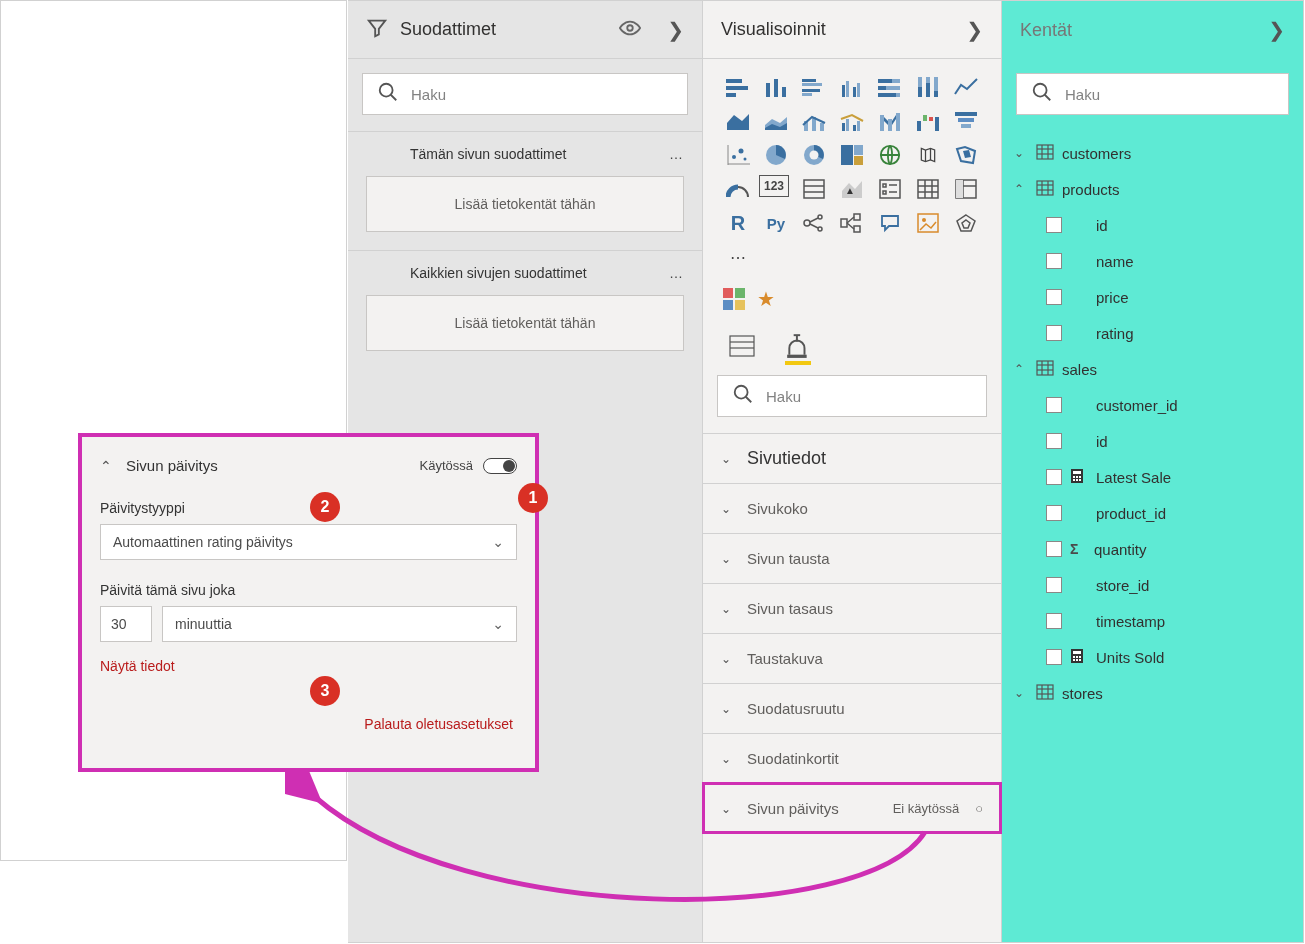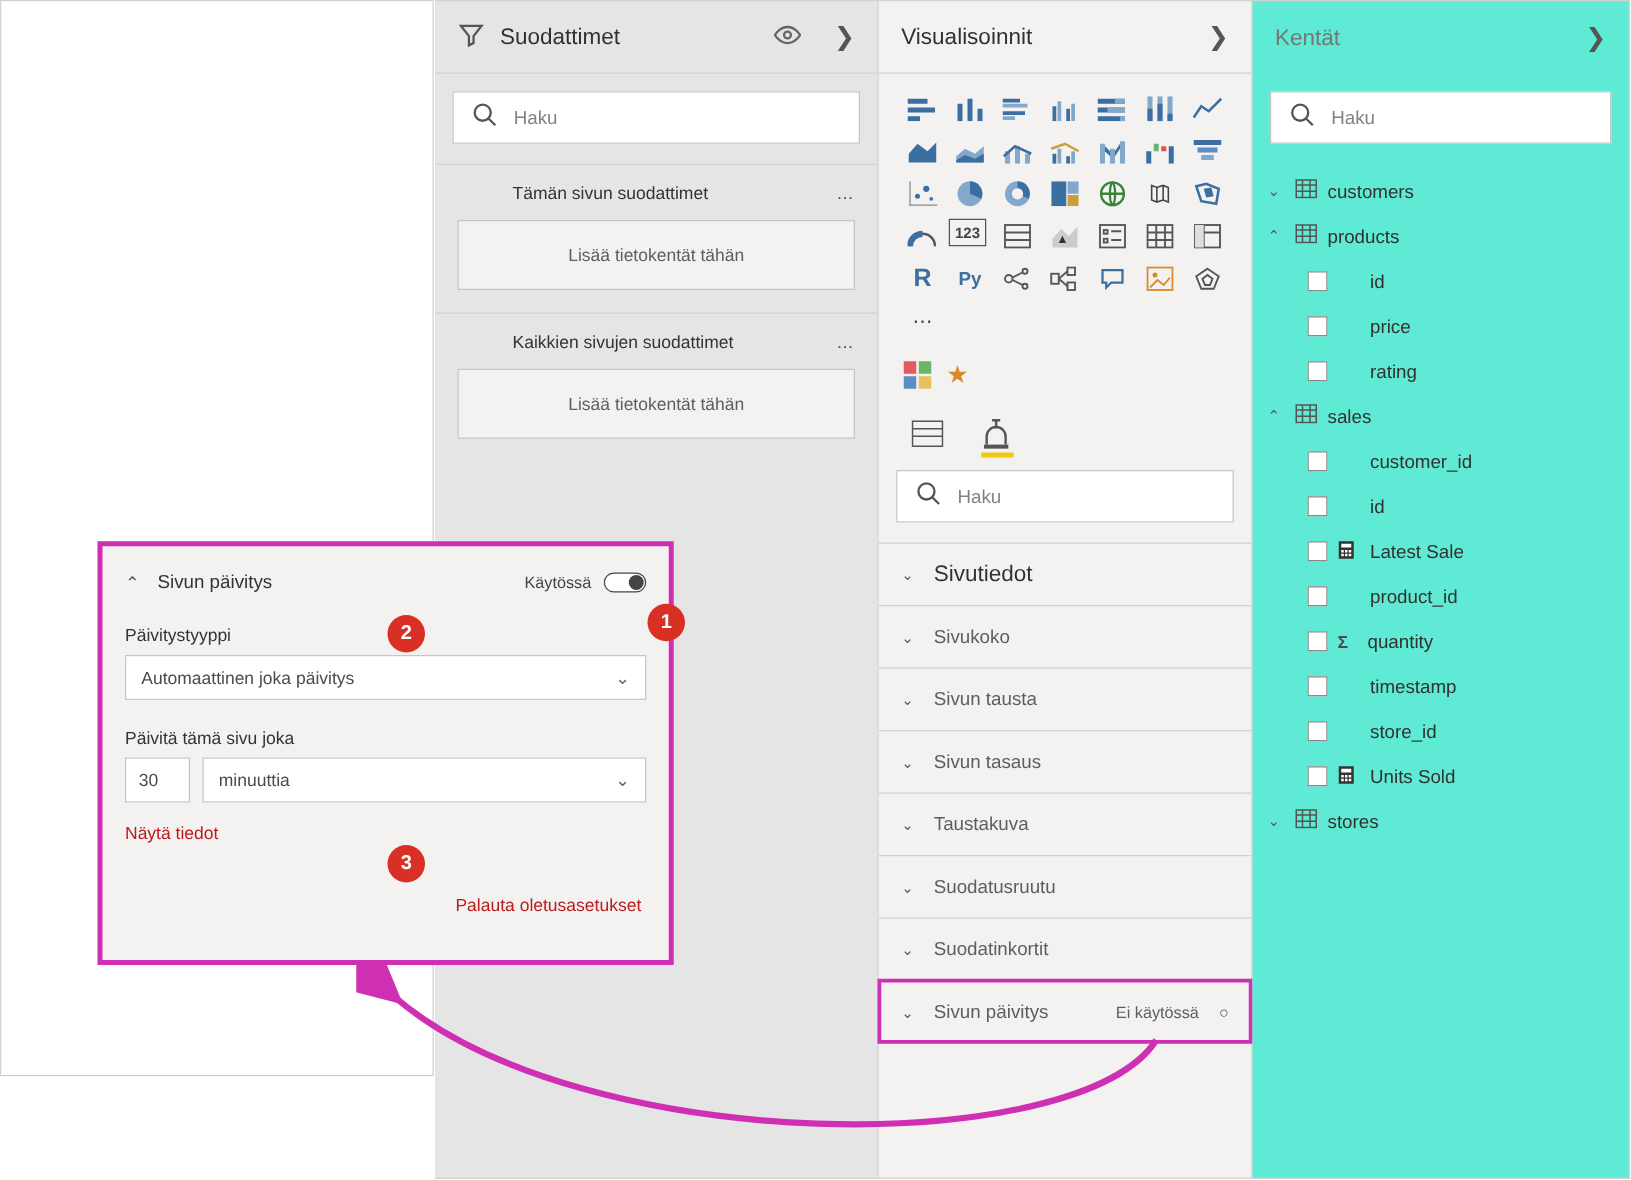--- a/index.html
+++ b/index.html
@@ -634,20 +634,25 @@
       <span>products</span>
     </div>
     <div class="tree-row child">
         <span class="cb"></span>
         <span style="width:18px;"></span>
         <span>id</span>
       </div>
     <div class="tree-row child">
         <span class="cb"></span>
         <span style="width:18px;"></span>
+        <span>name</span>
+      </div>
+    <div class="tree-row child">
+        <span class="cb"></span>
+        <span style="width:18px;"></span>
         <span>price</span>
       </div>
     <div class="tree-row child">
         <span class="cb"></span>
         <span style="width:18px;"></span>
         <span>rating</span>
       </div>
     <div class="tree-row">
       <span class="caret">⌃</span>
       <span class="tbl"><svg width="18" height="16" stroke="#555" fill="none" stroke-width="1.2">
@@ -689,26 +694,26 @@
         <span>product_id</span>
       </div>
     <div class="tree-row child">
         <span class="cb"></span>
         <span class="sigma" style="width:18px;">Σ</span>
         <span>quantity</span>
       </div>
     <div class="tree-row child">
         <span class="cb"></span>
         <span style="width:18px;"></span>
+        <span>store_id</span>
+      </div>
+    <div class="tree-row child">
+        <span class="cb"></span>
+        <span style="width:18px;"></span>
         <span>timestamp</span>
-      </div>
-    <div class="tree-row child">
-        <span class="cb"></span>
-        <span style="width:18px;"></span>
-        <span>store_id</span>
       </div>
     <div class="tree-row child">
         <span class="cb"></span>
         <span class="calc" style="width:18px;"><svg width="14" height="16" viewBox="0 0 14 16">
             <rect x="1" y="1" width="12" height="14" fill="#333"></rect>
             <rect x="3" y="3" width="8" height="3" fill="#fff"></rect>
             <rect x="3" y="8" width="2" height="2" fill="#fff"></rect>
             <rect x="6" y="8" width="2" height="2" fill="#fff"></rect>
             <rect x="9" y="8" width="2" height="2" fill="#fff"></rect>
             <rect x="3" y="11" width="2" height="2" fill="#fff"></rect>
@@ -734,21 +739,21 @@
 <div class="callout">
   <div class="callout-header">
     <span class="chev" style="font-size:14px;">⌃</span>
     <span class="ttl">Sivun päivitys</span>
     <span class="toggle-label">Käytössä</span>
     <span class="toggle"></span>
   </div>
   <div class="callout-body">
     <div class="field-label">Päivitystyyppi</div>
     <div class="select-box">
-      <span style="flex:1;">Automaattinen joka päivitys</span>
+      <span style="flex:1;">Automaattinen rating päivitys</span>
       <span class="dd">⌄</span>
     </div>
     <div class="field-label" style="margin-top:22px;">Päivitä tämä sivu joka</div>
     <div class="interval-row">
       <div class="select-box num">
         <span>30</span>
       </div>
       <div class="select-box unit">
         <span style="flex:1;">minuuttia</span>
         <span class="dd">⌄</span>

